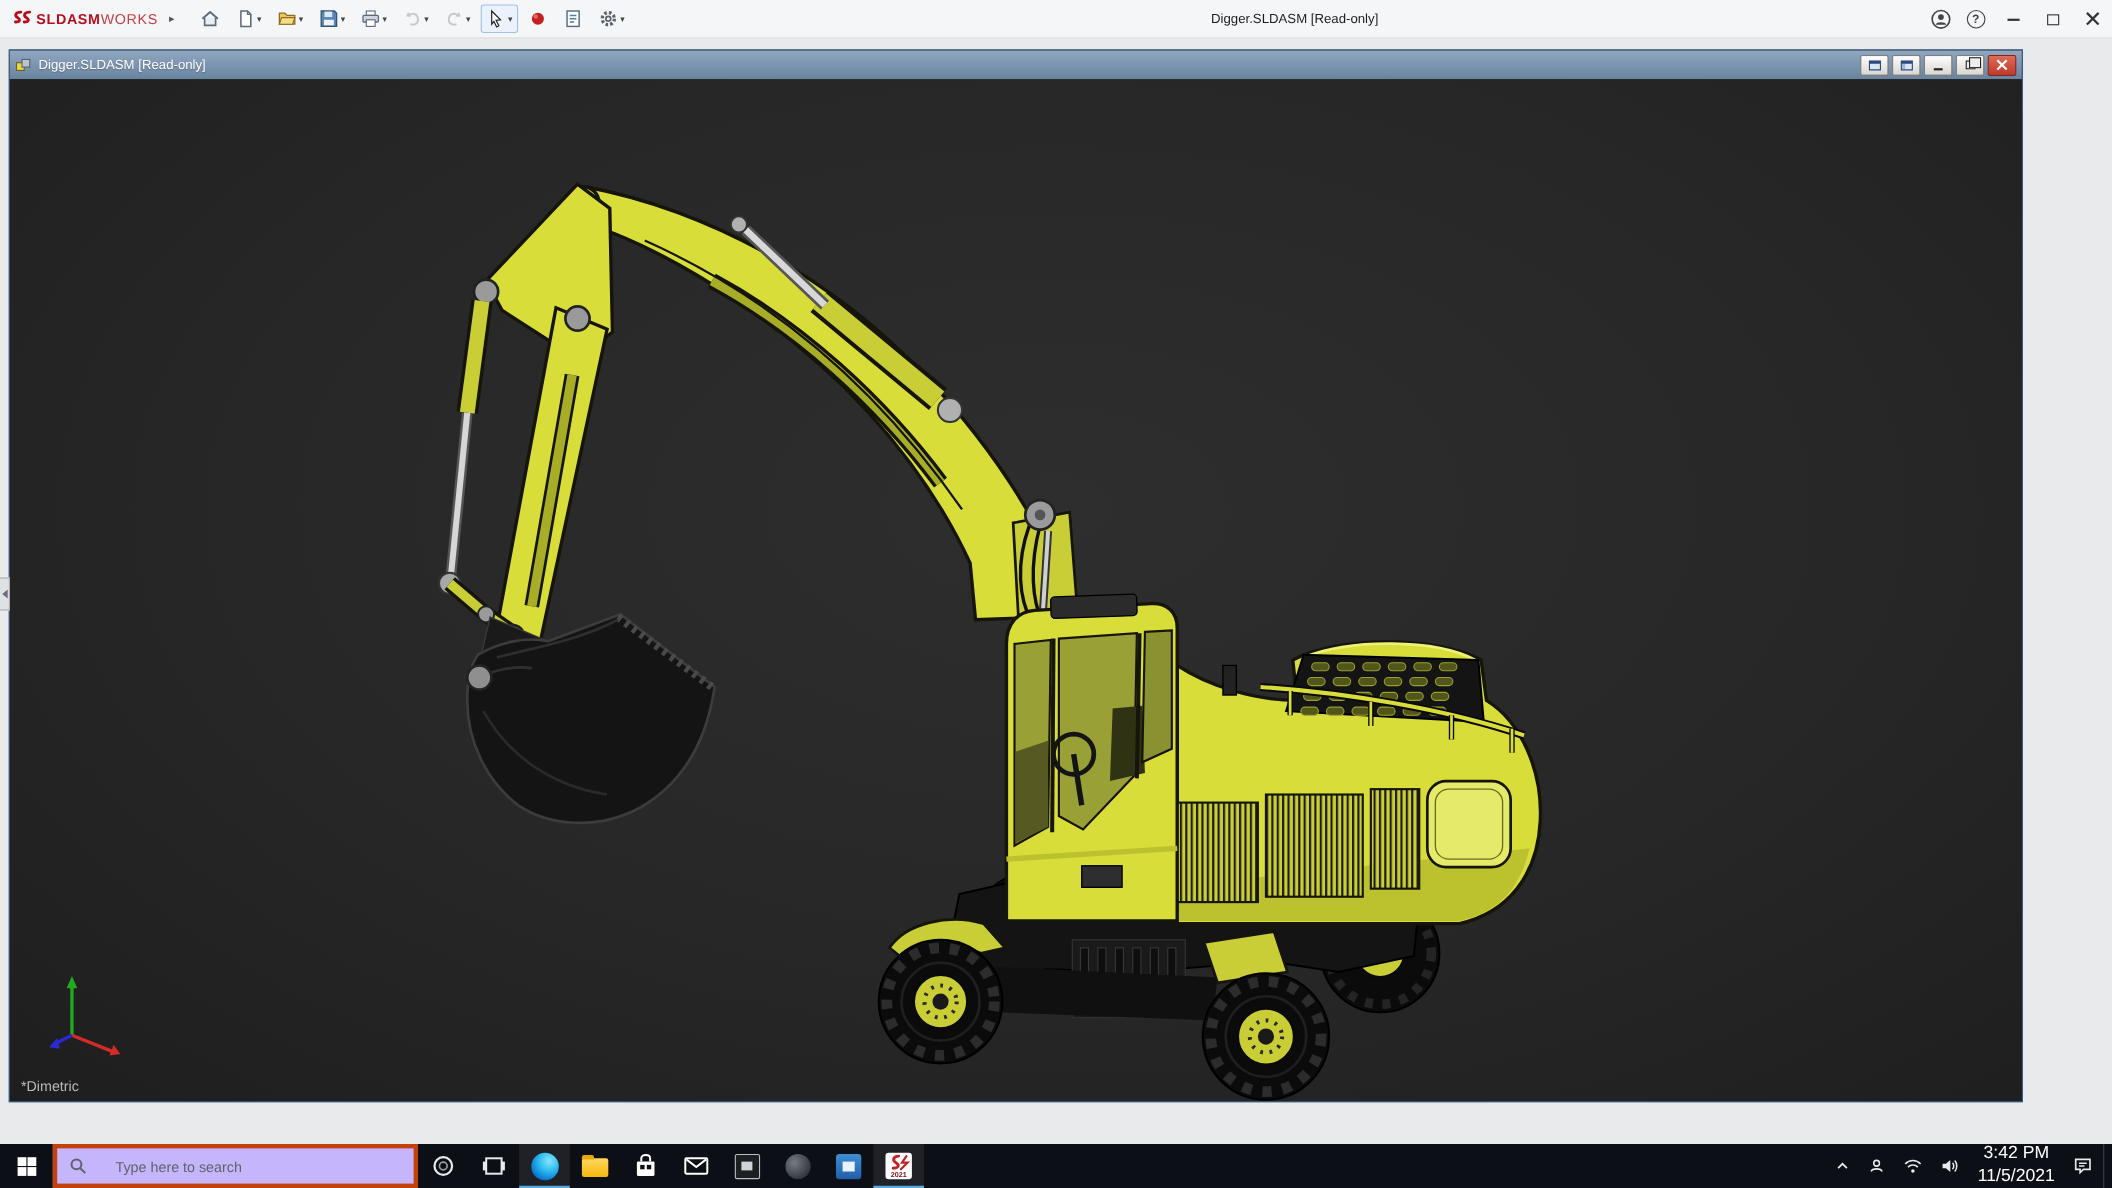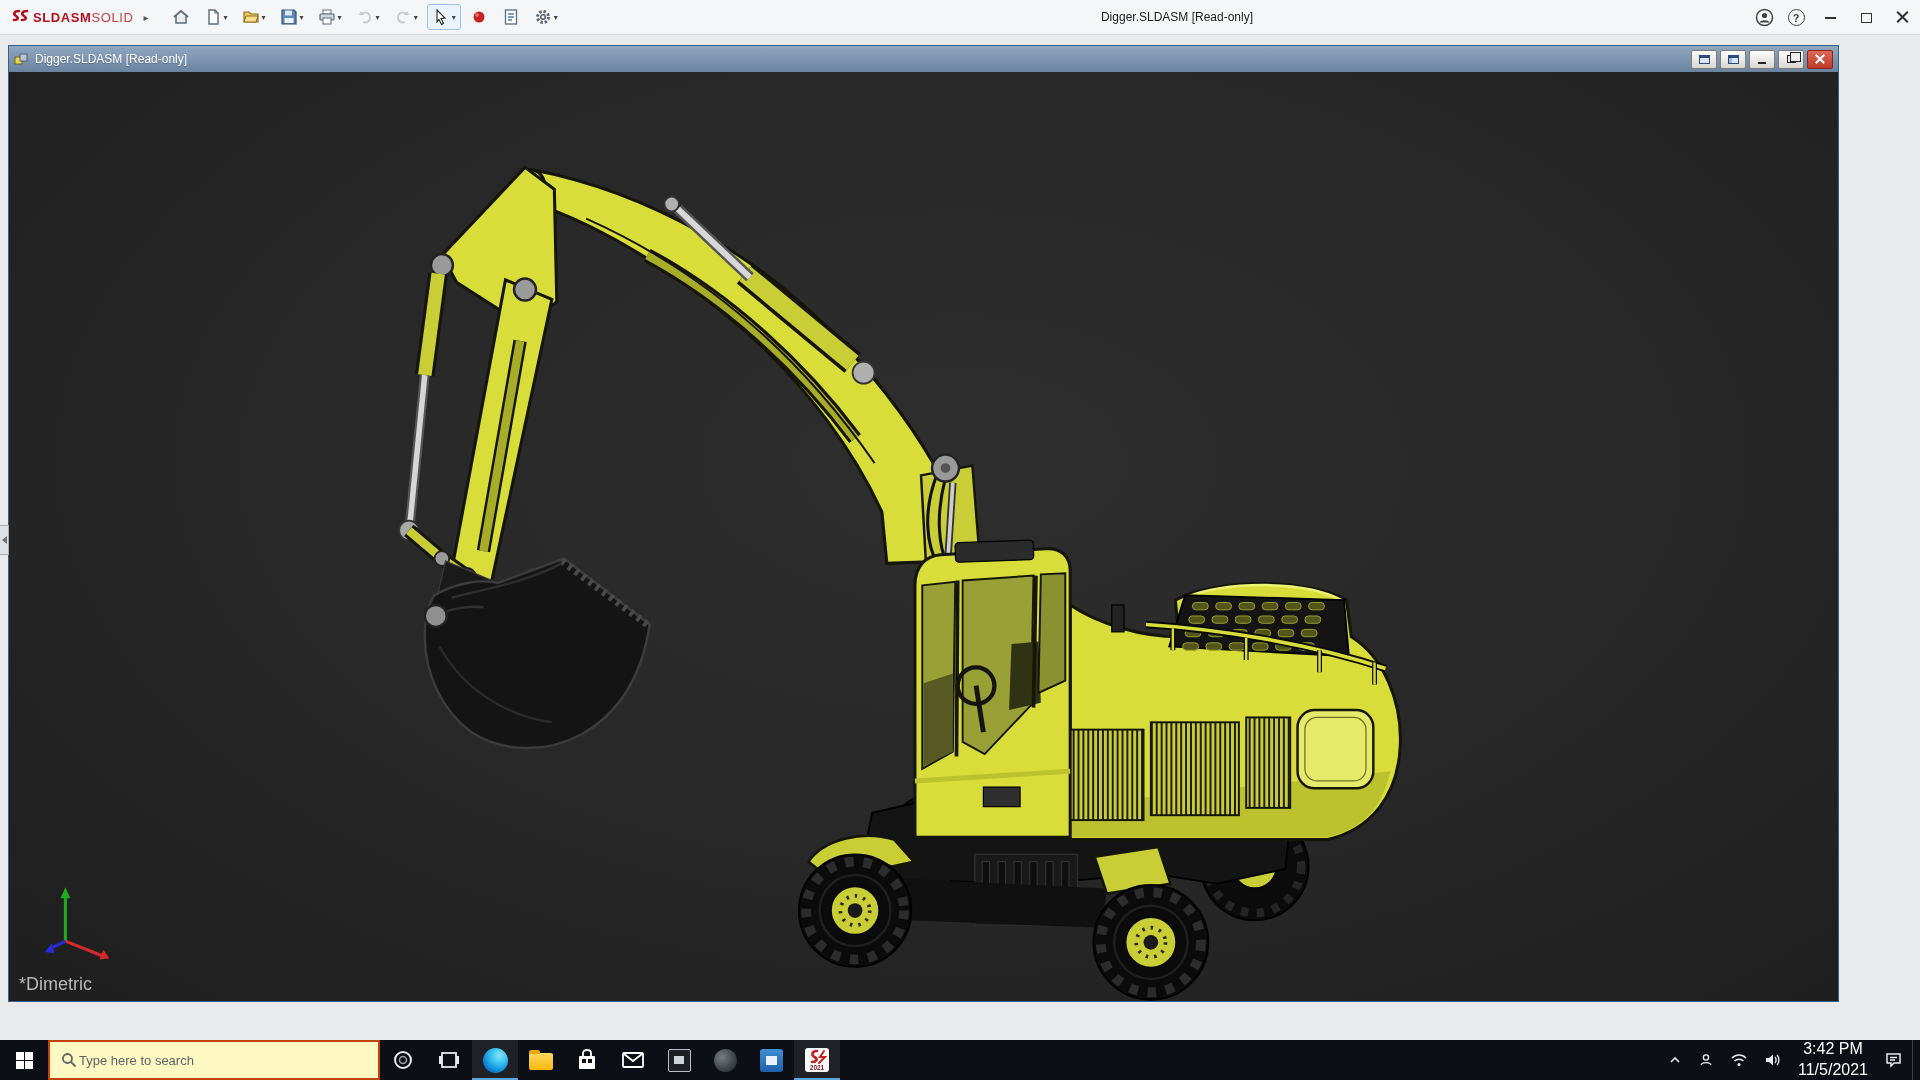--- a/index.html
+++ b/index.html
@@ -46,29 +46,29 @@
   .glyph-restore{position:relative;width:9px;height:8px;border:1px solid #222;background:#eee}
   .glyph-restore:before{content:"";position:absolute;left:2px;top:-4px;width:9px;height:8px;border:1px solid #222;background:#eee}
   .glyph-close-s{position:relative;width:10px;height:10px}
   .glyph-close-s i{position:absolute;left:-1px;top:4px;width:12px;height:2px;background:#fff}
   .glyph-close-s i:first-child{transform:rotate(45deg)}
   .glyph-close-s i:last-child{transform:rotate(-45deg)}
 
   
   .viewport{position:relative;width:100%;height:929px;background:radial-gradient(ellipse at 52% 42%,#2e2e2e 0%,#272727 55%,#1e1e1e 100%);overflow:hidden}
   .viewport svg.model{position:absolute;inset:0;width:100%;height:100%}
-  .view-label{position:absolute;left:10px;bottom:6px;font-size:18px;color:#b9b9b9}
+  .view-label{position:absolute;left:10px;bottom:6px;font-size:13px;color:#b9b9b9}
 
   .panel-tab{position:absolute;left:0;top:525px;width:9px;height:30px;background:#dfe2e5;border:1px solid #a8adb2;border-left:none;display:flex;align-items:center;justify-content:center;z-index:11}
   .panel-tab:after{content:"";width:0;height:0;border-top:4px solid transparent;border-bottom:4px solid transparent;border-right:5px solid #6a7075}
 
   
   .taskbar{position:absolute;left:0;bottom:0;width:1920px;height:40px;background:#0c0f15;display:flex;align-items:stretch;color:#fff;z-index:20}
   .tb-start{width:48px;display:flex;align-items:center;justify-content:center}
-  .search{width:332px;background:#fef9c3;border:2px solid #c2410c;display:flex;align-items:center;gap:2px;padding:0 11px}
+  .search{width:332px;background:#c4b5fd;border:4px solid #c2410c;display:flex;align-items:center;gap:26px;padding:0 11px}
   .search span{color:#5f6368;font-size:13px;white-space:nowrap}
   .tb-app{width:46px;display:flex;align-items:center;justify-content:center;position:relative}
   .tb-app.running{background:rgba(255,255,255,.08);box-shadow:inset 0 -2px 0 #5aa8e0}
   .tray{margin-left:auto;display:flex;align-items:center;gap:4px;padding-right:2px}
   .tray-btn{height:40px;display:flex;align-items:center;justify-content:center;padding:0 6px}
   .clock{text-align:center;font-size:16px;line-height:1.3;padding:0 7px;white-space:nowrap}
   .show-desktop{width:6px;height:40px;border-left:1px solid #3a3f46}
 
   
   .win-logo{display:grid;grid-template-columns:8px 8px;grid-template-rows:8px 8px;gap:1px}
@@ -86,21 +86,21 @@
 <body>
 
 <div class="screen">
 
   <header class="titlebar">
     <div class="logo">
       <svg class="logo-mark" viewBox="0 0 20 16">
         <path d="M9 2 C4 2 3 5 6 7 C9 9 8 11 4 11" fill="none" stroke="#b50f1d" stroke-width="2.6" stroke-linecap="round"></path>
         <path d="M17 2 C12 2 11 5 14 7 C17 9 16 11 12 11" fill="none" stroke="#b50f1d" stroke-width="2.6" stroke-linecap="round"></path>
       </svg>
-      <span class="logo-text"><span class="b">SLDASM</span><span class="l">SOLID</span></span>
+      <span class="logo-text"><span class="b">SLDASM</span><span class="l">WORKS</span></span>
     </div>
     <span class="tb-expander">▸</span>
 
     <div class="tb-group">
       <div class="tb-btn">
         <svg viewBox="0 0 18 18">
             <path d="M2 9 L9 3 L16 9" fill="none" stroke="#5a6b7c" stroke-width="1.8"></path>
             <path d="M4 8 V15 H14 V8" fill="#e9eef3" stroke="#5a6b7c" stroke-width="1.5"></path>
           </svg>
       </div>

